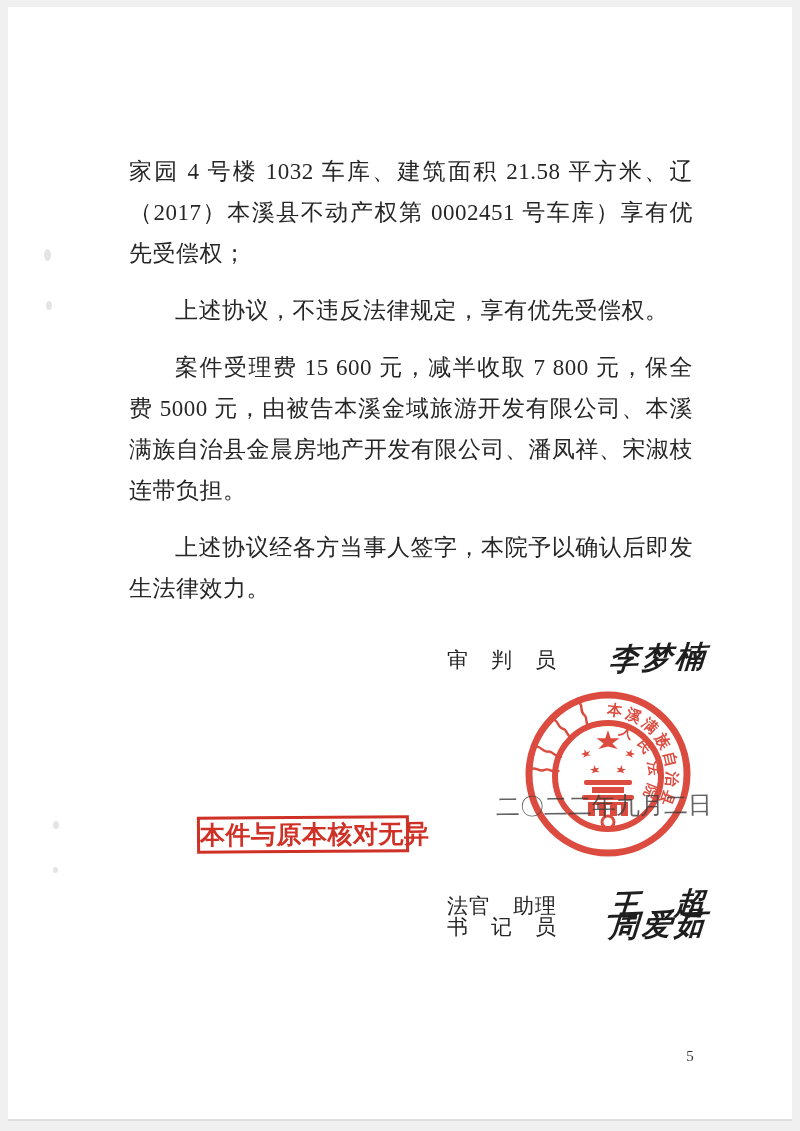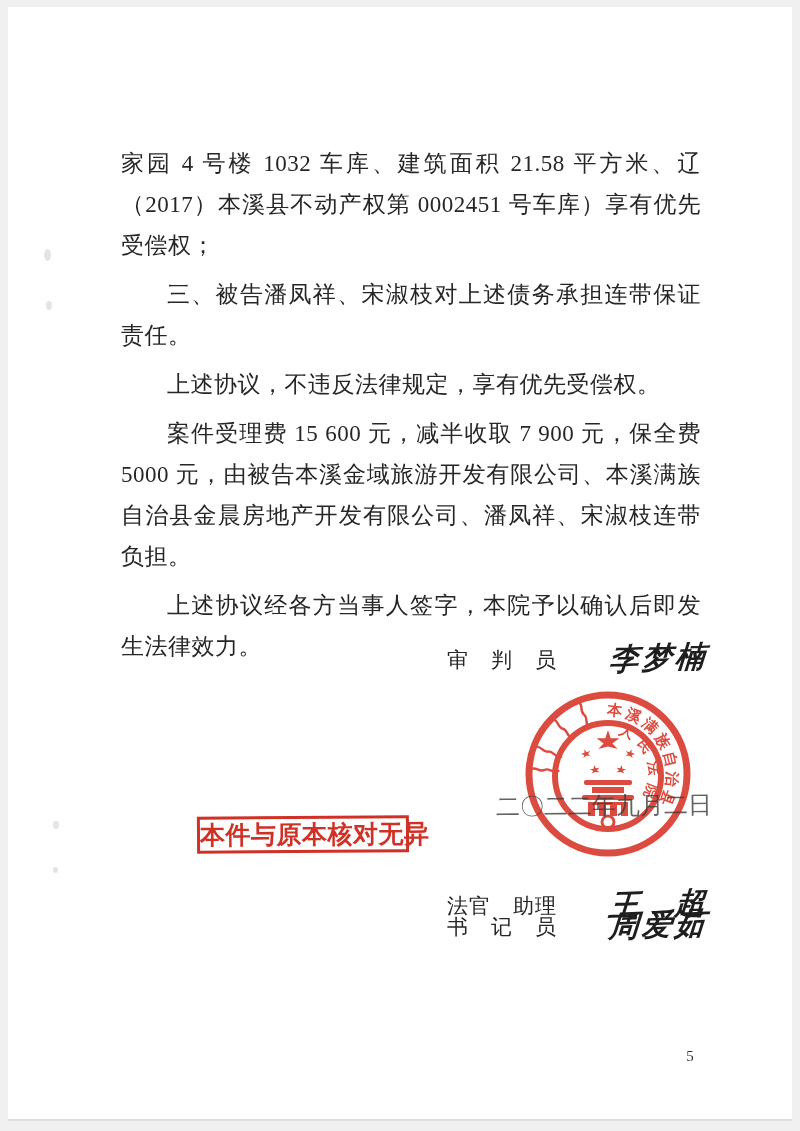--- a/index.html
+++ b/index.html
@@ -25,21 +25,21 @@
   .body-text {
     position: absolute;
     left: 105px; top: 128px;
     width: 596px;
     font-size: 23px;
     line-height: 41px;
     color: #262626;
     text-align: justify;
     letter-spacing: 0.5px;
   }
-  .body-text p { margin: 8px; }
+  .body-text p { margin: 16px; }
   .body-text p.indent { text-indent: 2em; }
   
   .sig-row {
     position: absolute;
     left: 439px;
     width: 300px;
     height: 40px;
     color: #262626;
     font-family: Liberation Mono, monospace;
   }
@@ -117,23 +117,22 @@
   .speck4 { left: 45px; top: 860px; width: 5px;  height: 6px;  }
 </style>
 </head>
 <body>
 
 <div class="scan">
   <div class="paper">
 
     <div class="body-text">
       <p>家园 4 号楼 1032 车库、建筑面积 21.58 平方米、辽（2017）本溪县不动产权第 0002451 号车库）享有优先受偿权；</p>
-      <p class="indent">三、被告潘凤祥、宋淑枝对上述债务承担连带保证责任。</p>
       <p class="indent">上述协议，不违反法律规定，享有优先受偿权。</p>
-      <p class="indent">案件受理费 15 600 元，减半收取 7 900 元，保全费 5000 元，由被告本溪金域旅游开发有限公司、本溪满族自治县金晨房地产开发有限公司、潘凤祥、宋淑枝连带负担。</p>
+      <p class="indent">案件受理费 15 600 元，减半收取 7 800 元，保全费 5000 元，由被告本溪金域旅游开发有限公司、本溪满族自治县金晨房地产开发有限公司、潘凤祥、宋淑枝连带负担。</p>
       <p class="indent">上述协议经各方当事人签字，本院予以确认后即发生法律效力。</p>
     </div>
 
     <div class="sig-row row-judge">
       <span class="sig-role">审　判　员</span>
       <span class="sig-name">李梦楠</span>
     </div>
 
     <svg class="seal" viewBox="0 0 172 172">
 

